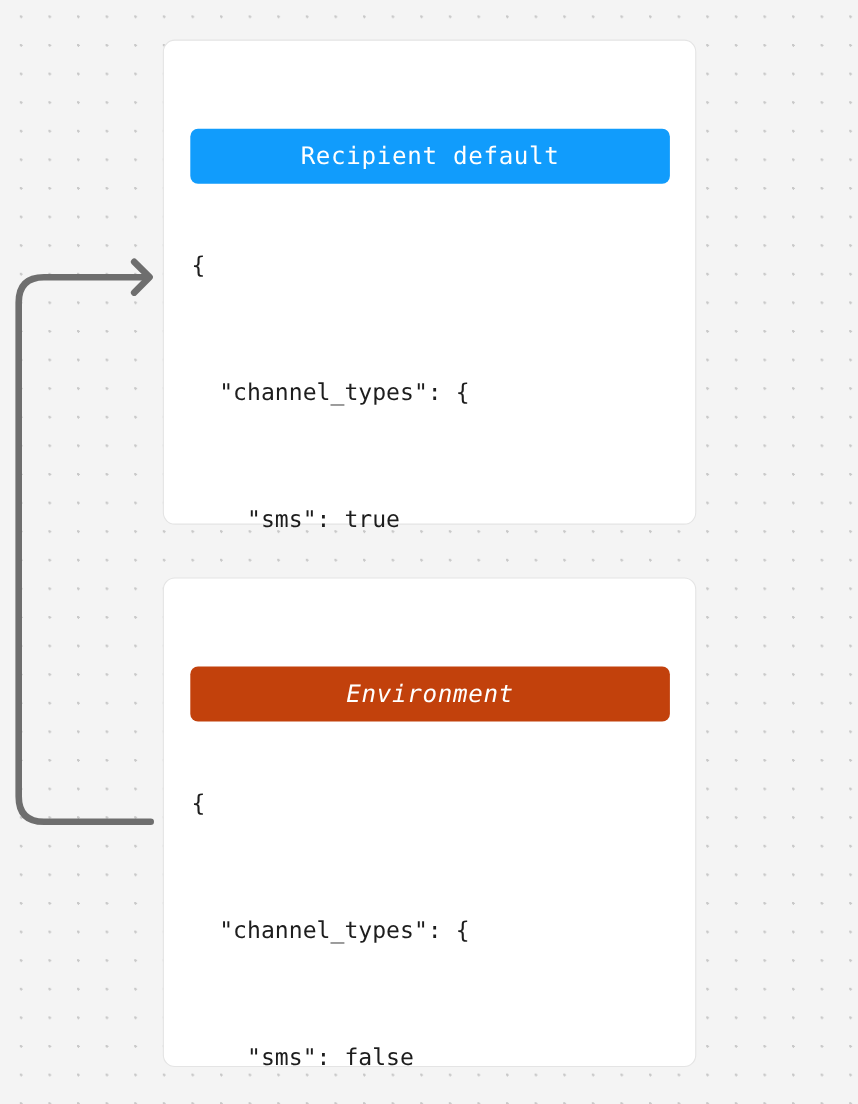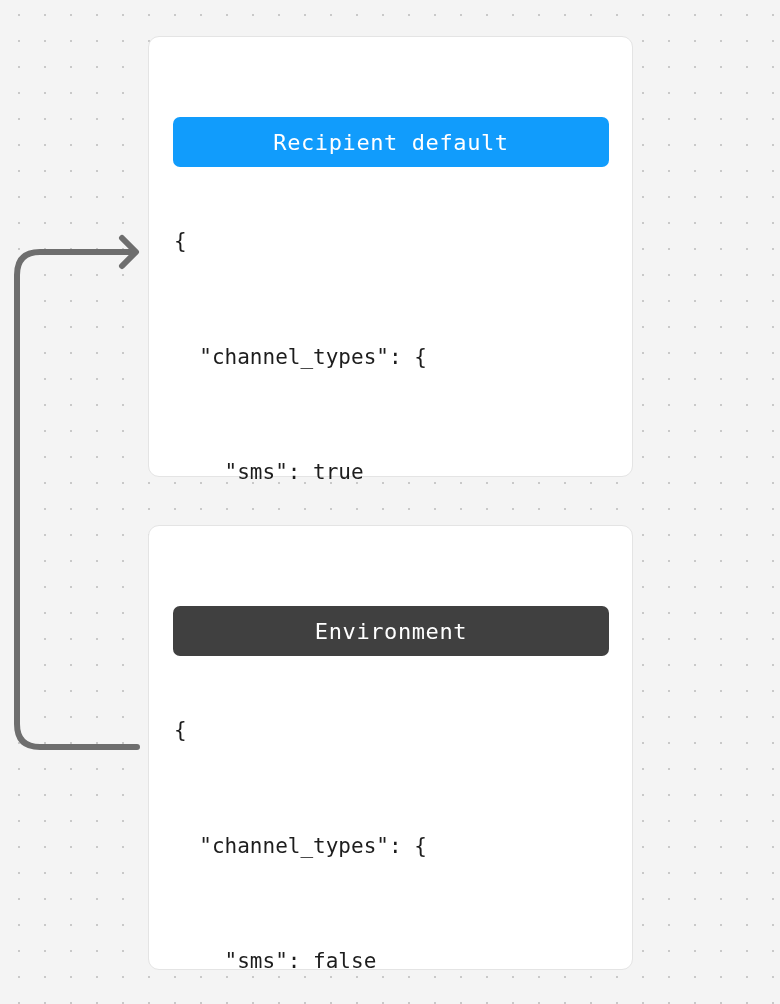--- a/index.html
+++ b/index.html
@@ -68,21 +68,21 @@
     align-items: center;
     justify-content: center;
     color: #ffffff;
     font-family: "DejaVu Sans Mono", monospace;
     font-size: 22px;
     letter-spacing: 0.6px;
     white-space: nowrap;
     margin-top: 47px;
   }
   .card-header.blue  { background: #119cfc; }
-  .card-header.green { background: #404040; }
+  .card-header.green { background: #c2410c; font-style: italic; }
 
   .code-block {
     position: absolute;
     left: 25px;
     top: 108px;
     width: 440px;
     font-family: "DejaVu Sans Mono", monospace;
     font-size: 21px;
     line-height: 38.5px;
     color: #1d1d1d;

